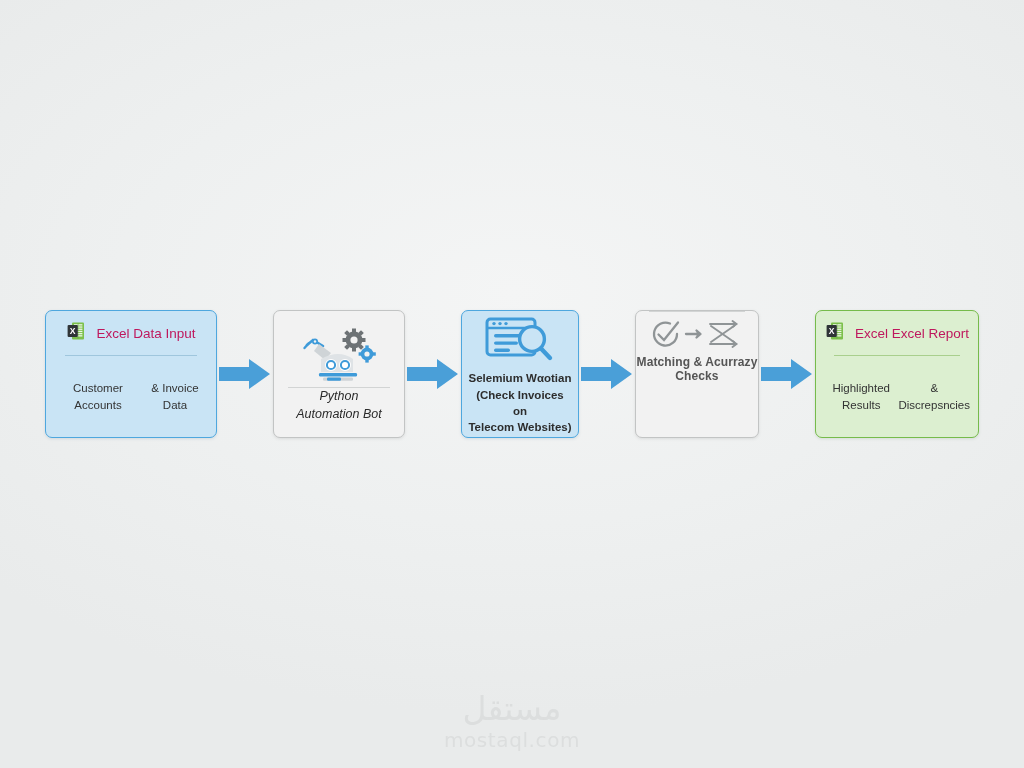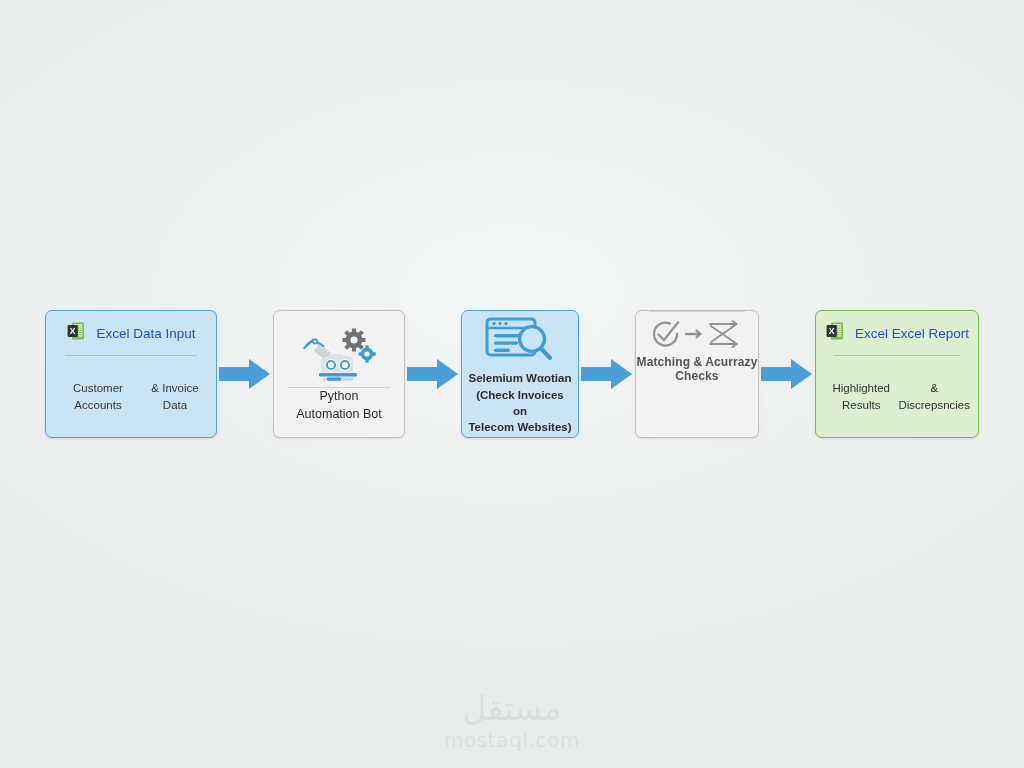--- a/index.html
+++ b/index.html
@@ -53,39 +53,39 @@
     border: 1.6px solid #76bb4b;
     box-shadow: 0 1px 3px rgba(90,130,80,.16);
   }
   .node.gray {
     background: #f2f2f2;
     border: 1.4px solid #c2c4c4;
     box-shadow: 0 1px 3px rgba(110,110,110,.16);
   }
 
   .n1 { width: 172px; }
-  .n2 { width: 132px; }
+  .n2 { width: 132px; font-style: italic; }
   .n3 { width: 118px; font-weight: bold; }
   .n4 { width: 124px; }
   .n5 { width: 164px; }
 
   
   .head {
     display: flex;
     align-items: center;
     justify-content: center;
     gap: 8px;
     width: 100%;
     height: 44px;
     padding: 0 10px;
     box-sizing: border-box;
   }
   .head .title {
     font-size: 13.5px;
-    color: #1d4ed8;
+    color: #be185d;
     white-space: nowrap;
   }
 
   .divider {
     width: 78%;
     height: 1px;
     background: #9fc6dd;
     margin: 0 auto;
   }
   .node.green .divider { background: #a9cf8d; }

